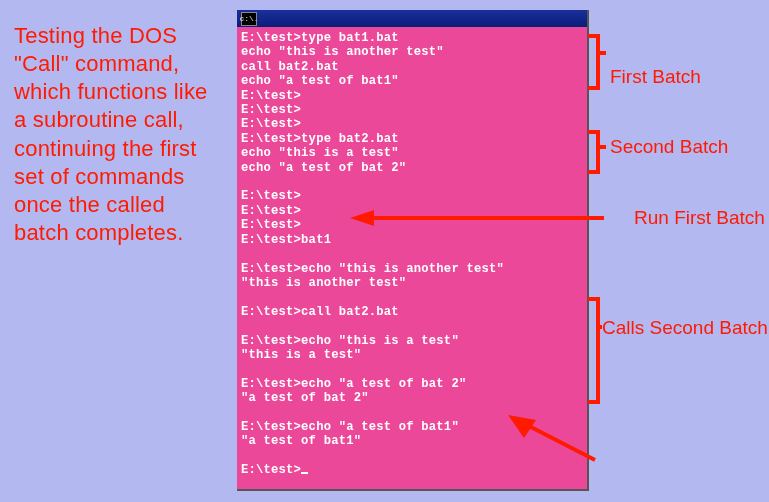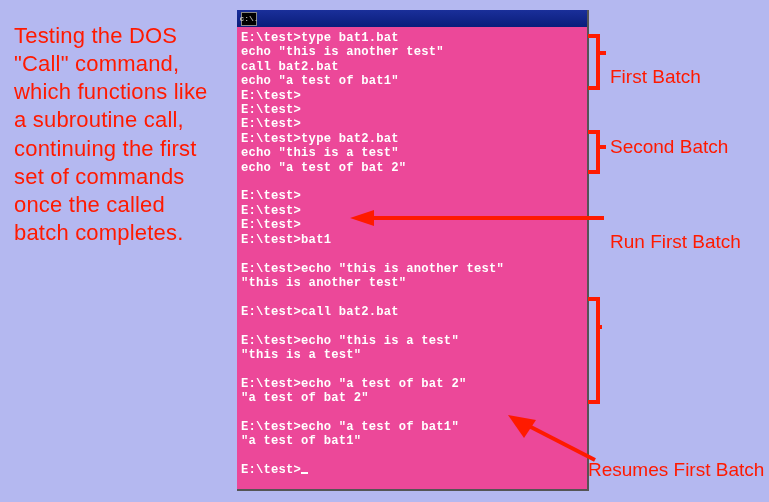--- a/index.html
+++ b/index.html
@@ -91,21 +91,21 @@
   
   .ann {
     position: absolute;
     color: #ff1a00;
     font-size: 19px;
     font-weight: 500;
     white-space: nowrap;
   }
   .ann.a1 { left: 610px; top: 42px; margin-top: 24px; }
   .ann.a2 { left: 610px; top: 136px; text-align: center; }
-  .ann.a3 { left: 610px; top: 207px; margin-top: 24px; }
+  .ann.a3 { left: 634px; top: 207px; }
   .ann.a4 { left: 602px; top: 317px; }
   .ann.a5 { left: 588px; top: 459px; }
 
   
   .overlay {
     position: absolute;
     left: 0; top: 0;
     width: 769px;
     height: 502px;
     pointer-events: none;
@@ -157,21 +157,21 @@
 
 E:\test&gt;echo "a test of bat1"
 "a test of bat1"
 
 E:\test&gt;<span class="cursor"></span></div>
   </div>
 
   <div class="ann a1">First Batch</div>
   <div class="ann a2">Second Batch</div>
   <div class="ann a3">Run First Batch</div>
-  <div class="ann a5">Resumes First Batch</div>
+  <div class="ann a4">Calls Second Batch</div>
 
   <svg class="overlay" viewBox="0 0 769 502">
 
     <path d="M 588 36 L 598 36 L 598 88 L 588 88"></path>
     <line x1="598" y1="53" x2="606" y2="53"></line>
 
     <path d="M 588 132 L 598 132 L 598 172 L 588 172"></path>
     <line x1="598" y1="147" x2="606" y2="147"></line>
 
     <line x1="604" y1="218" x2="370" y2="218"></line>

